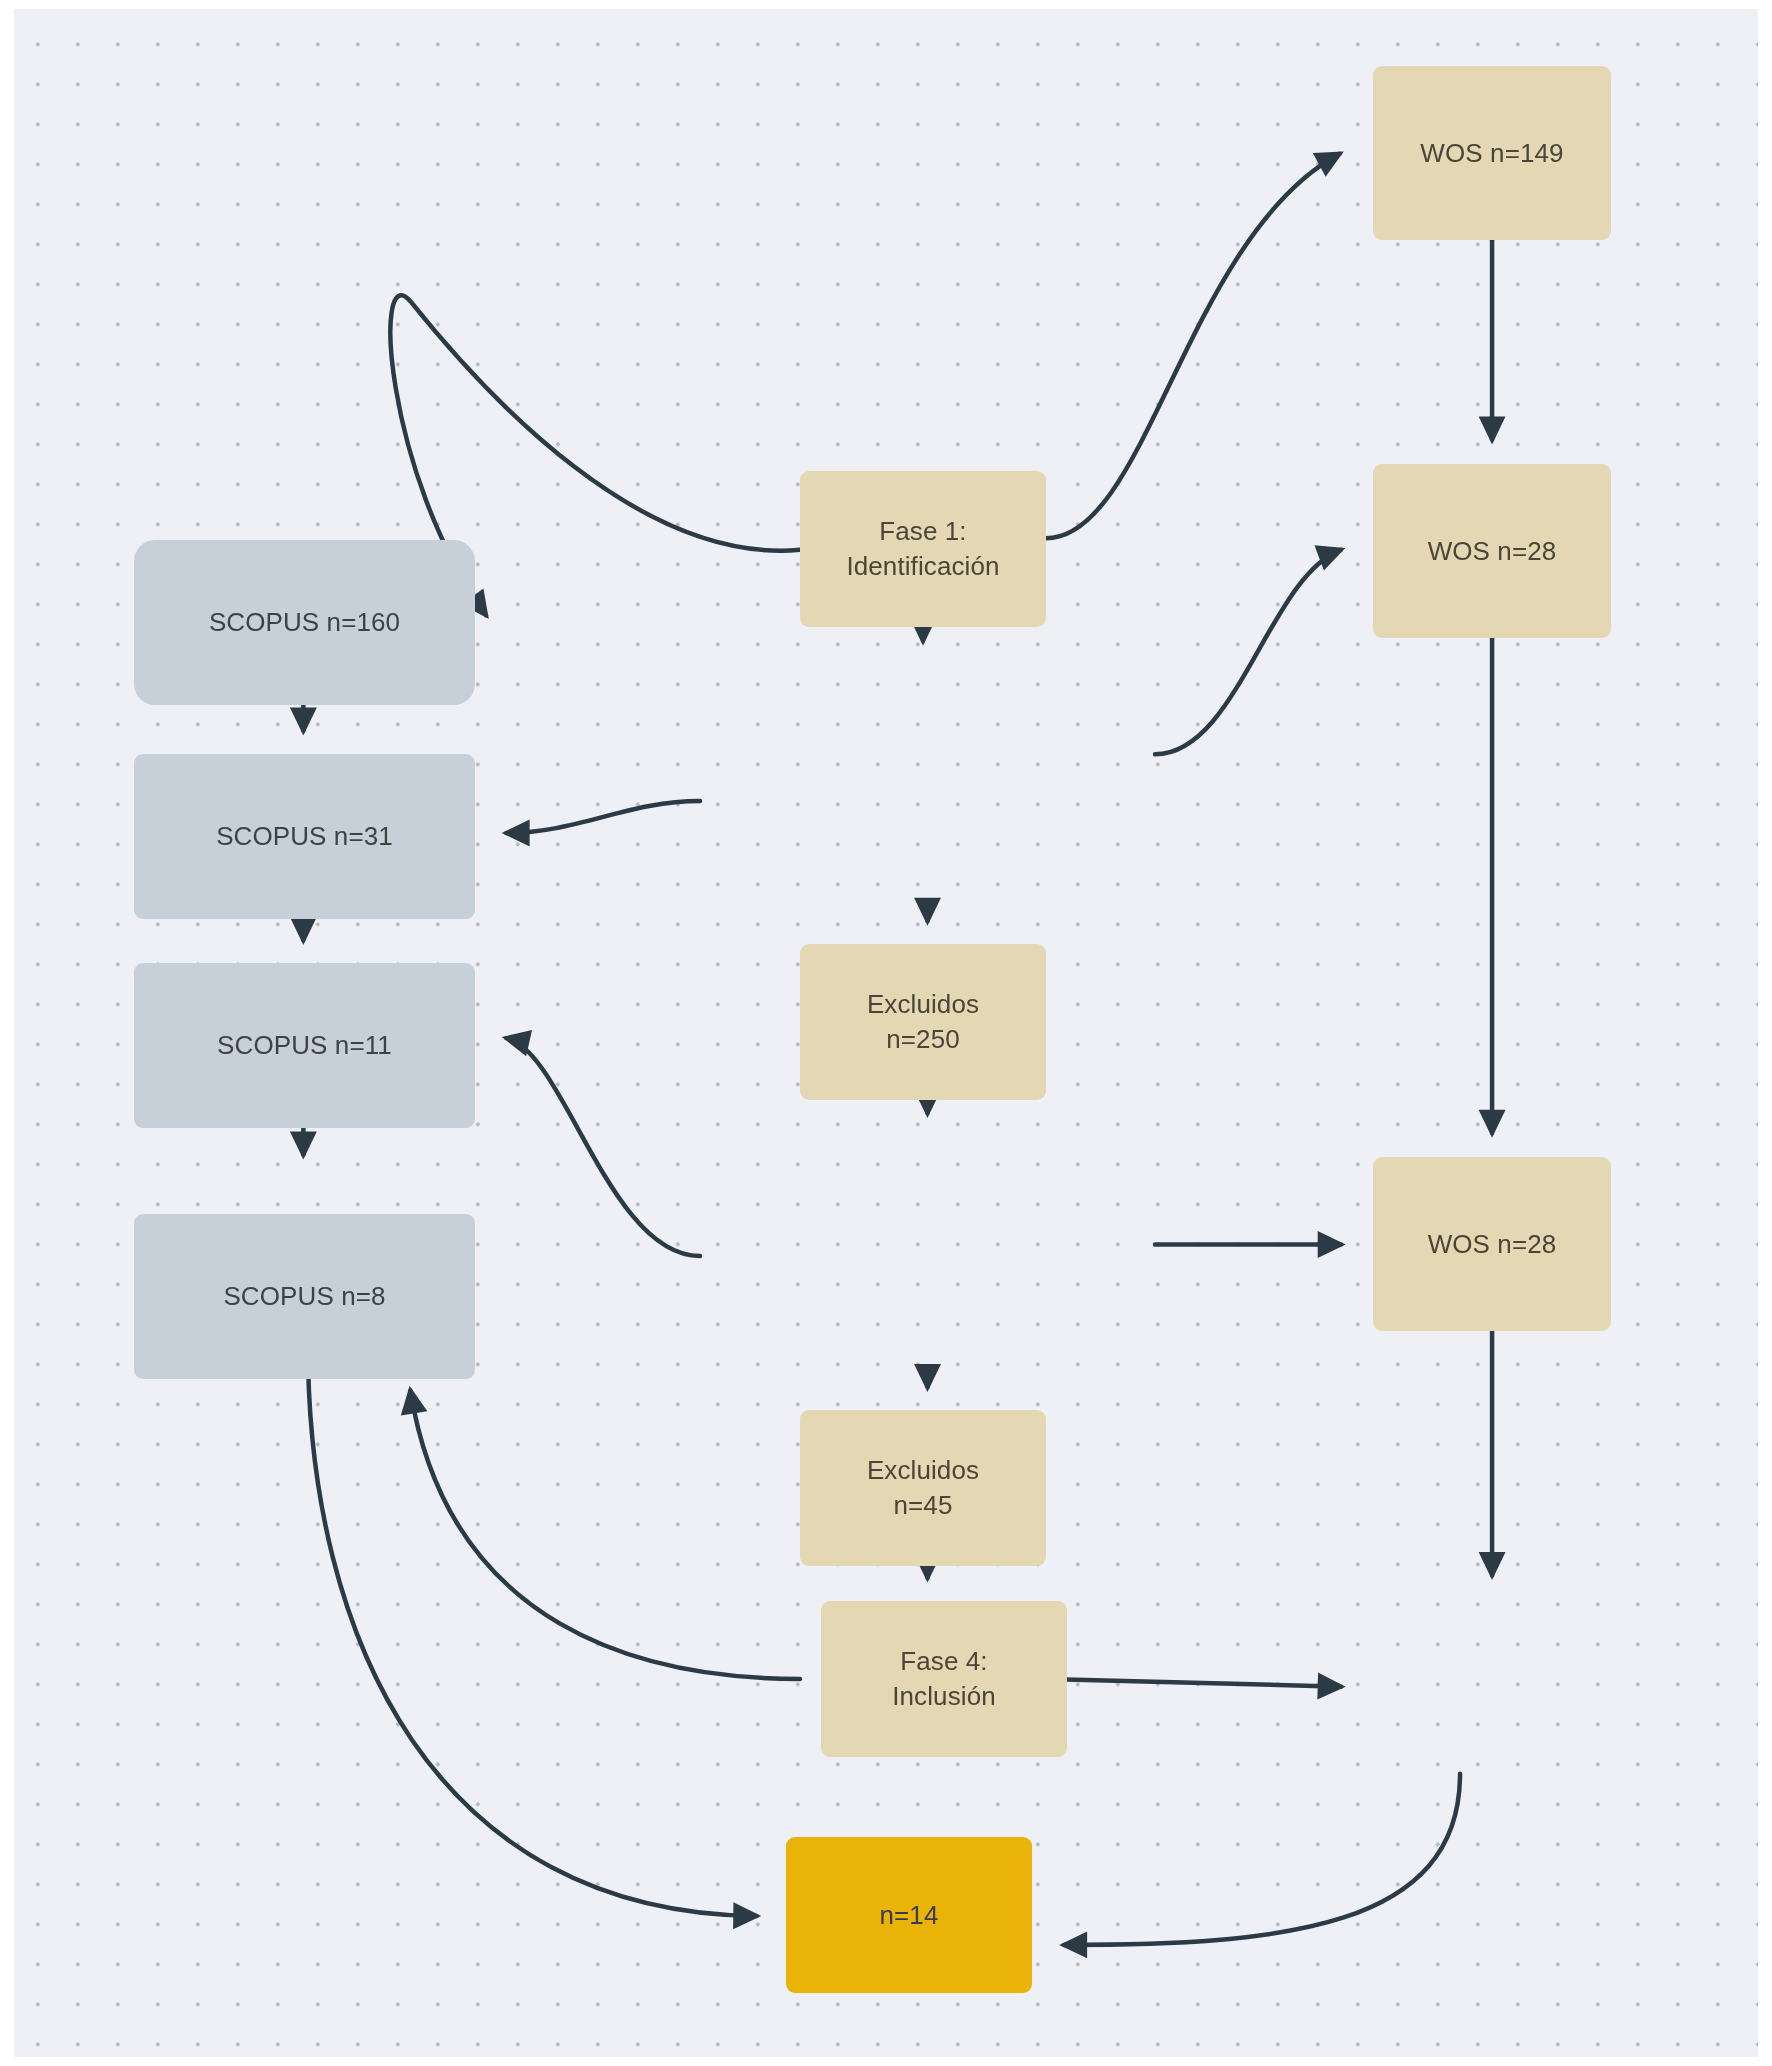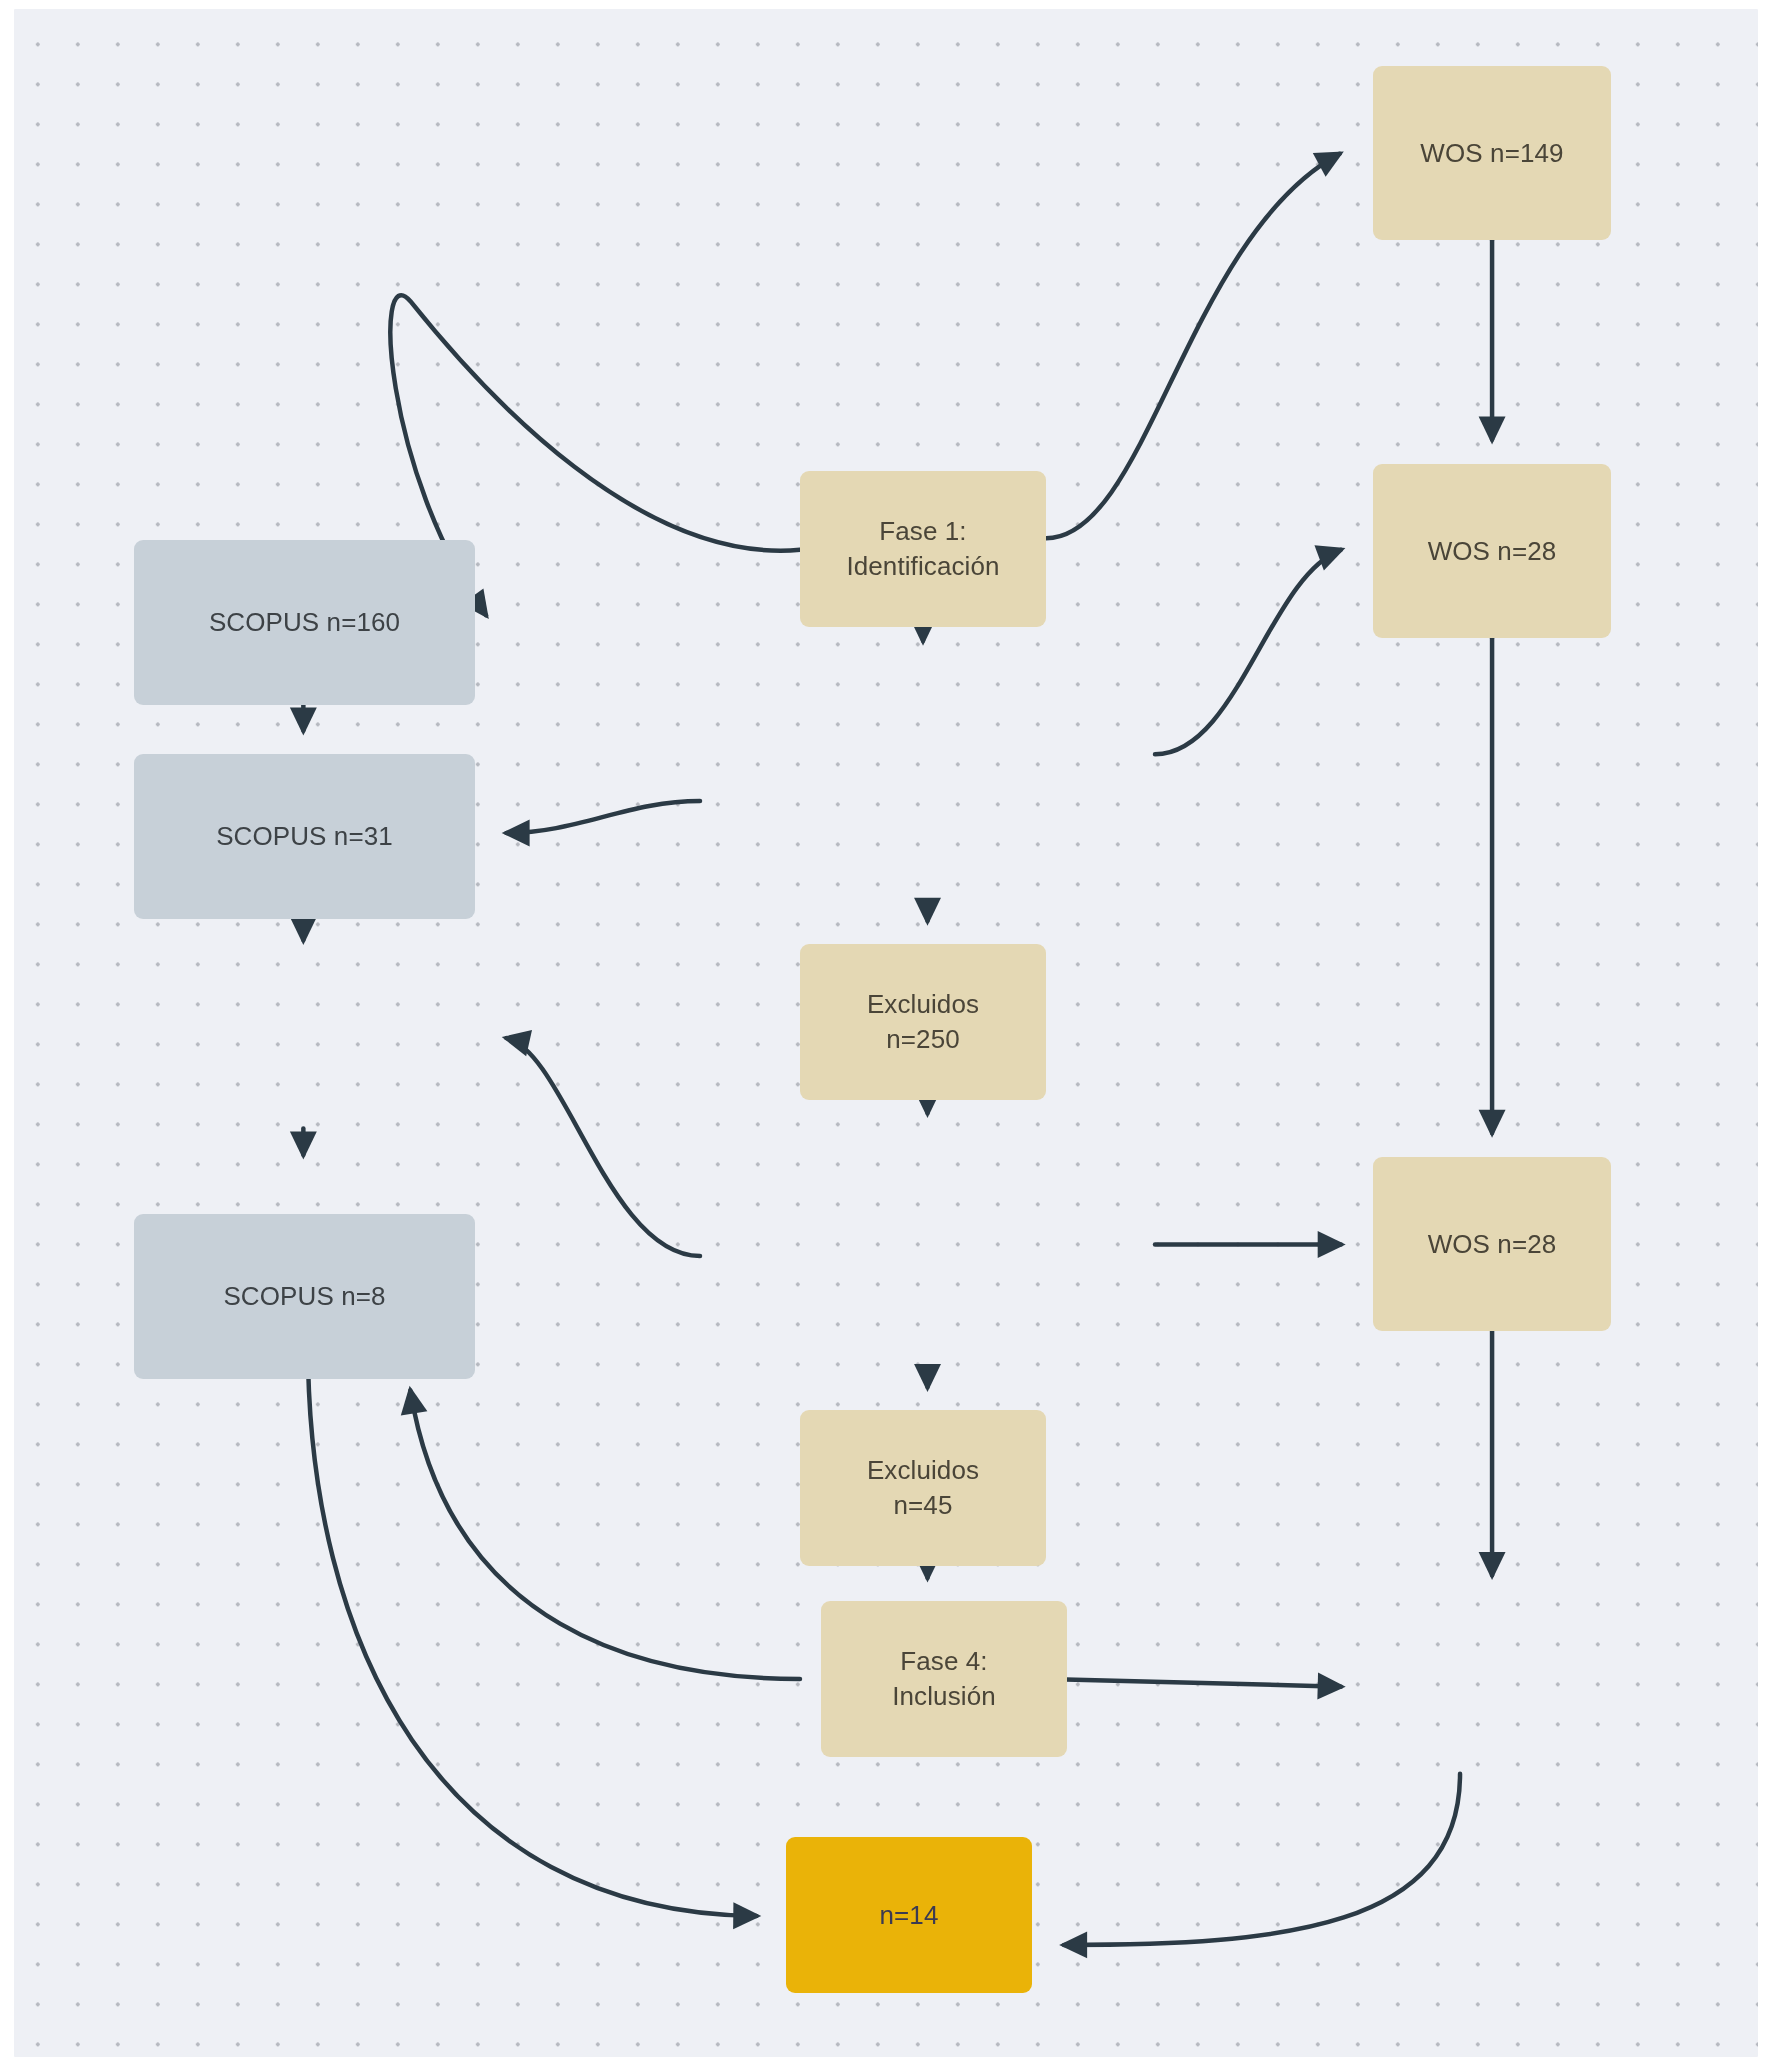--- a/index.html
+++ b/index.html
@@ -132,34 +132,37 @@
 
   <div class="node node-beige fs-big" style="left:800px; top:471px; width:246px; height:156px;">
     <span class="node-label">Fase 1:
 Identificación</span>
   </div>
 
   <div class="node node-beige fs-big" style="left:1373px; top:464px; width:238px; height:174px;">
     <span class="node-label">WOS n=28</span>
   </div>
 
-  <div class="node node-blue fs-big" style="left:134px; top:540px; width:341px; height:165px;">
+  <div class="node node-blue fs-big" style="left:134px; top:540px; width:341px; height:165px;border-radius:21px;">
     <span class="node-label">SCOPUS n=160</span>
   </div>
 
 
   <div class="node node-blue fs-big" style="left:134px; top:754px; width:341px; height:165px;align-items:center;">
     <span class="node-label">SCOPUS n=31</span>
   </div>
 
   <div class="node node-beige fs-big" style="left:800px; top:944px; width:246px; height:156px;">
     <span class="node-label">Excluidos
 n=250</span>
   </div>
 
+  <div class="node node-blue fs-big" style="left:134px; top:963px; width:341px; height:165px;">
+    <span class="node-label">SCOPUS n=11</span>
+  </div>
 
 
   <div class="node node-beige fs-big" style="left:1373px; top:1157px; width:238px; height:174px;">
     <span class="node-label">WOS n=28</span>
   </div>
 
   <div class="node node-blue fs-big" style="left:134px; top:1178px; width:341px; height:165px;margin-top:36px;">
     <span class="node-label">SCOPUS n=8</span>
   </div>
 

